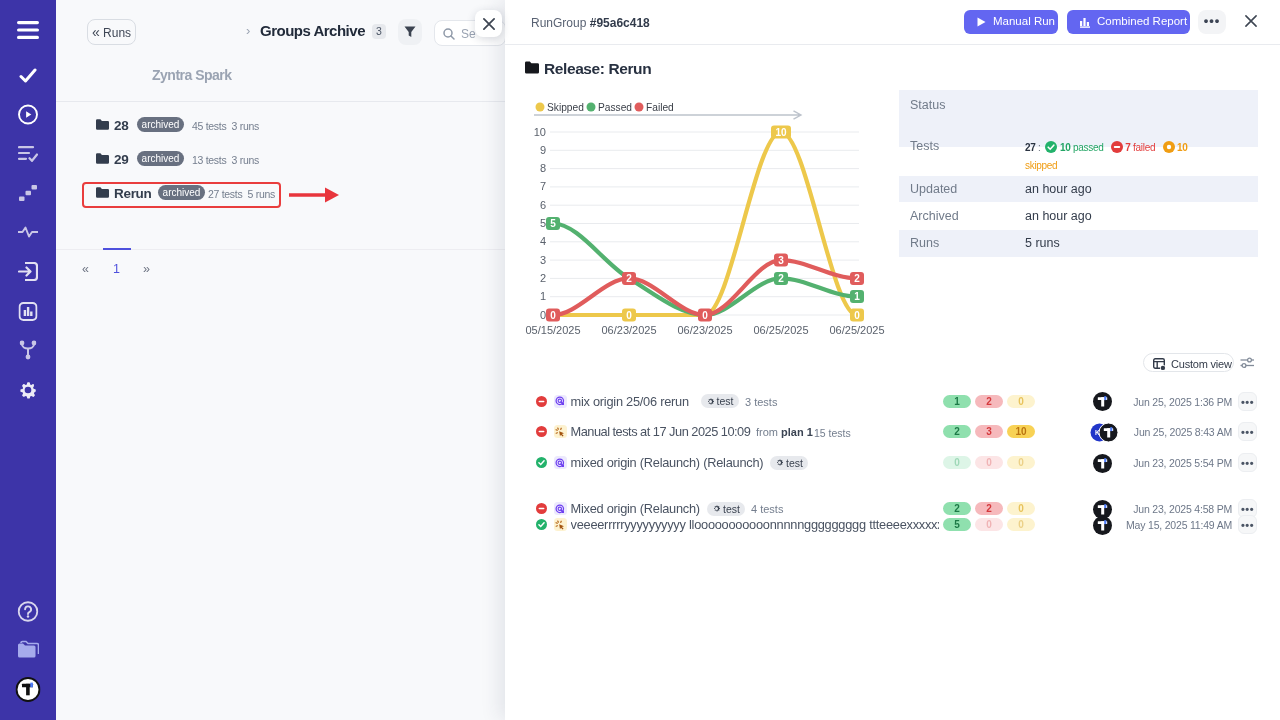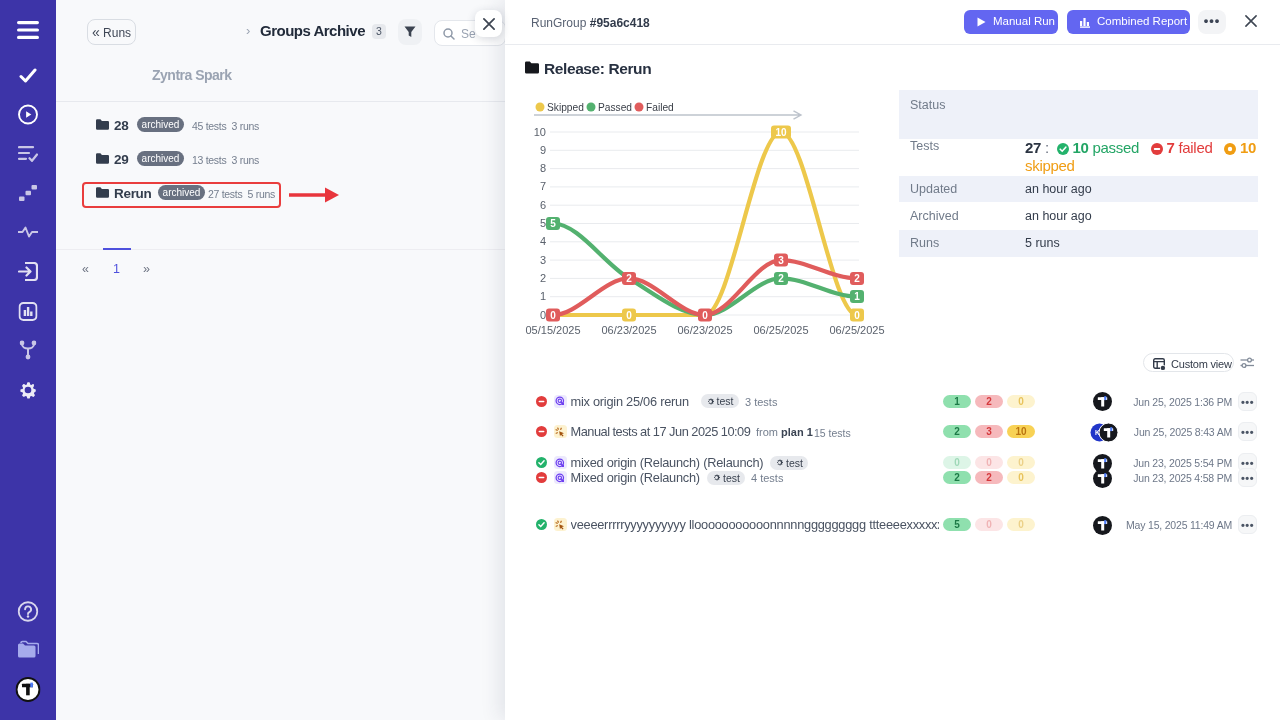--- a/index.html
+++ b/index.html
@@ -292,26 +292,26 @@
         <text x="781" y="282">2</text>
     <rect x="850" y="272" width="14" height="13" rx="3" fill="#e05c5c"></rect>
         <text x="857" y="282">2</text>
     <rect x="850" y="290" width="14" height="13" rx="3" fill="#53b16f"></rect>
         <text x="857" y="300">1</text>
     <rect x="850" y="308.5" width="14" height="13" rx="3" fill="#edc84b"></rect>
         <text x="857" y="318.5">0</text>
   </g>
 </svg>
 
-<div class="trow striped" style="top:89.5px;height:49px;">
+<div class="trow striped" style="top:89.5px;height:57px;">
   <span class="tlabel" style="top:8px;">Status</span>
 </div>
 <div class="trow" style="top:129.1px;height:46px;">
   <span class="tlabel" style="top:10px;">Tests</span>
-  <div class="tval" style="top:10px;width:250px;line-height:17.5px;white-space:nowrap;font-size:15px;letter-spacing:-0.3px;"><b style="color:#2b3442;">27</b> :&nbsp; <svg width="12" height="12" viewBox="0 0 12 12" style="vertical-align:-2px">
+  <div class="tval" style="top:10px;width:250px;line-height:17.5px;white-space:nowrap;font-size:10px;letter-spacing:-0.3px;"><b style="color:#2b3442;">27</b> :&nbsp; <svg width="12" height="12" viewBox="0 0 12 12" style="vertical-align:-2px">
           <circle cx="6" cy="6" r="6" fill="#23b26b"></circle>
           <path d="M3.2 6.2 L5.2 8.2 L8.8 4.2" stroke="#fff" stroke-width="1.6" fill="none" stroke-linecap="round"></path>
         </svg> <b style="color:#23a565;">10</b> <span style="color:#23a565;">passed</span> &nbsp;&nbsp;<svg width="12" height="12" viewBox="0 0 12 12" style="vertical-align:-2px">
           <circle cx="6" cy="6" r="6" fill="#e23c3c"></circle>
           <rect x="2.8" y="5.1" width="6.4" height="1.8" rx="0.9" fill="#fff"></rect>
         </svg> <b style="color:#e23c3c;">7</b> <span style="color:#e23c3c;">failed</span> &nbsp;&nbsp;<svg width="12" height="12" viewBox="0 0 12 12" style="vertical-align:-2px">
           <circle cx="6" cy="6" r="6" fill="#f09d13"></circle>
           <circle cx="6" cy="6" r="2.2" fill="#fff"></circle>
         </svg> <b style="color:#f09d13;">10</b><br><span style="color:#f09d13;">skipped</span></div>
 </div>
@@ -441,21 +441,21 @@
   <span class="pill" style="left:477px;background:#fdf3ce;color:#ecd188;">0</span>
   <svg class="abs" style="left:563px;top:6.5px" width="19" height="19" viewBox="0 0 19 19">
         <circle cx="9.5" cy="9.5" r="9.5" fill="#16181d"></circle>
         <rect x="4.8" y="5.2" width="9.4" height="2.9" rx="0.4" fill="#fff"></rect>
         <rect x="8.2" y="5.2" width="3" height="9.3" fill="#fff"></rect>
         <rect x="11.2" y="4.2" width="2.1" height="3.9" fill="#4f7df9"></rect>
       </svg>
   <span class="rdate">Jun 23, 2025 5:54 PM</span>
   <div class="rdots"><b style="font-size:11px;letter-spacing:0.5px;">•••</b></div>
 </div>
-<div class="rrow" style="top:462px;">
+<div class="rrow" style="top:493px;">
   <svg class="abs" style="left:6px;top:10px" width="11" height="11" viewBox="0 0 12 12">
         <circle cx="6" cy="6" r="6" fill="#e23c3c"></circle>
         <rect x="2.8" y="5.1" width="6.4" height="1.8" rx="0.9" fill="#fff"></rect>
       </svg>
   <div class="abs" style="left:23.5px;top:9px;width:13px;height:13px;border-radius:3.5px;background:#ece9fd;">
         <svg style="position:absolute;left:1.5px;top:1.5px" width="10" height="10" viewBox="0 0 10 10">
           <circle cx="4.8" cy="4.8" r="3.7" fill="none" stroke="#6d3ef0" stroke-width="1.25"></circle>
           <circle cx="4.8" cy="4.8" r="1.7" fill="none" stroke="#6d3ef0" stroke-width="1.1"></circle>
           <path d="M5.6 5.6 L8.3 8.3" stroke="#6d3ef0" stroke-width="1.6"></path>
           <path d="M6.2 8.9 L9 9 L8.9 6.2 Z" fill="#6d3ef0"></path>

